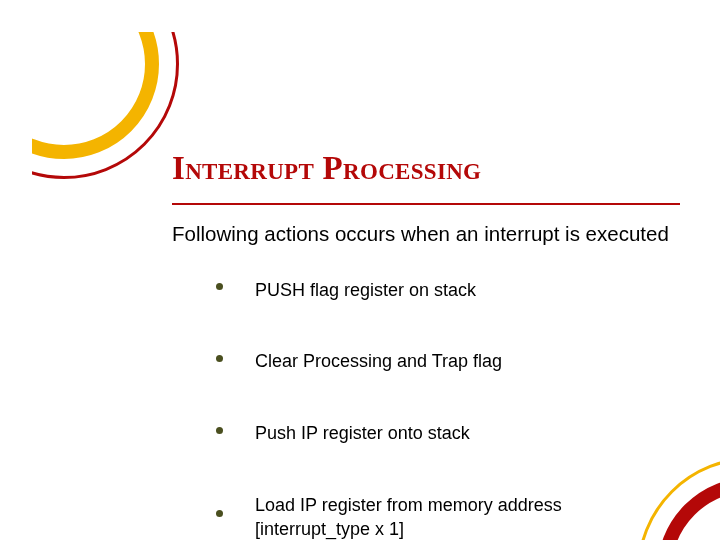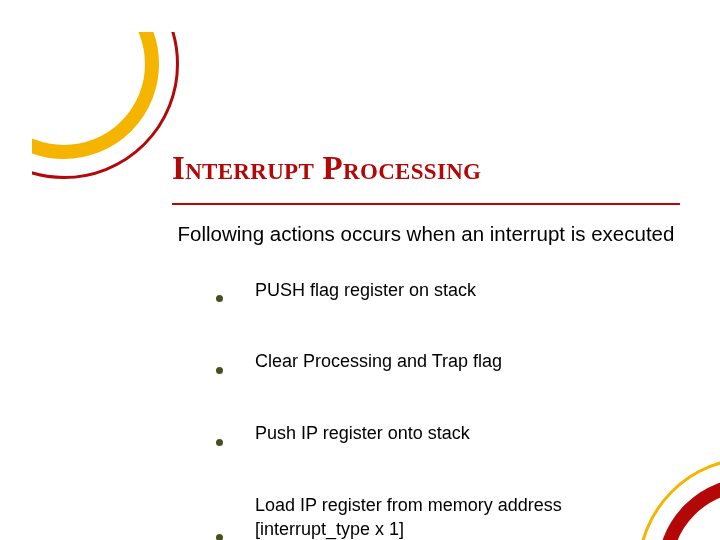--- a/index.html
+++ b/index.html
@@ -58,28 +58,27 @@
     .hr {
       border: none;
       border-top: 2px solid #b40808;
       margin-bottom: 6px;
     }
     .subtitle {
       font-size: 20.5px;
       color: #000;
       line-height: 1.25;
       margin-bottom: 10px;
-      text-align: center;
     }
     .bullets {
       margin-left: 28px;
     }
     .bullet-row {
       display: flex;
-      align-items: flex-end;
+      align-items: center;
       font-size: 18px;
       color: #000;
       line-height: 1.32;
     }
     .dot {
       width: 7px;
       height: 7px;
       border-radius: 50%;
       background: #4a4f1f;
       margin-top: 8px;

